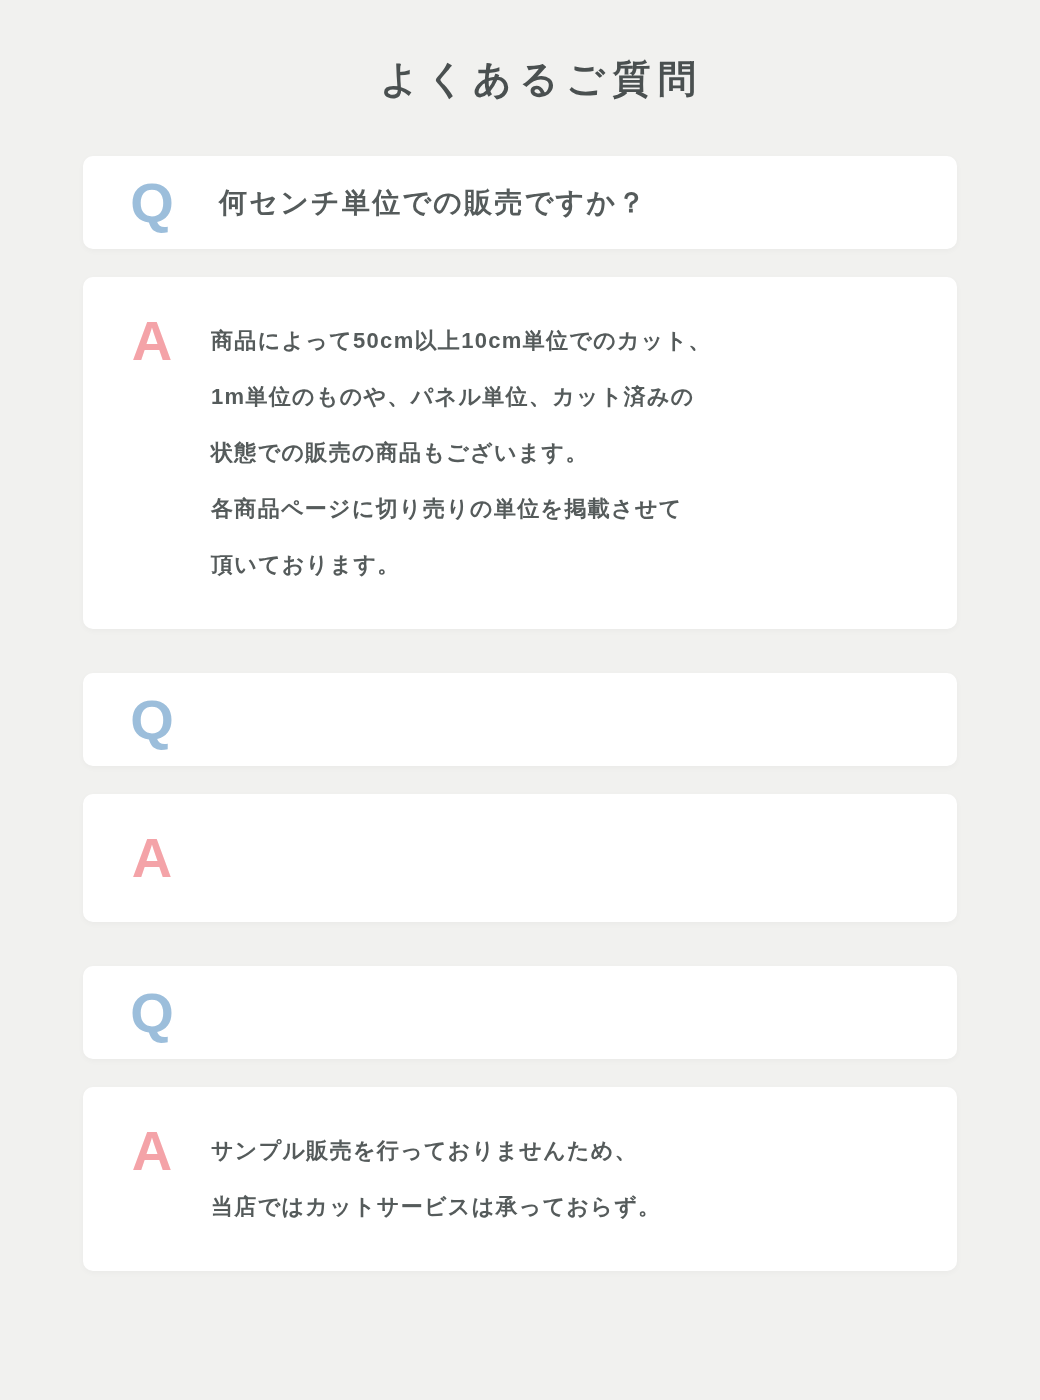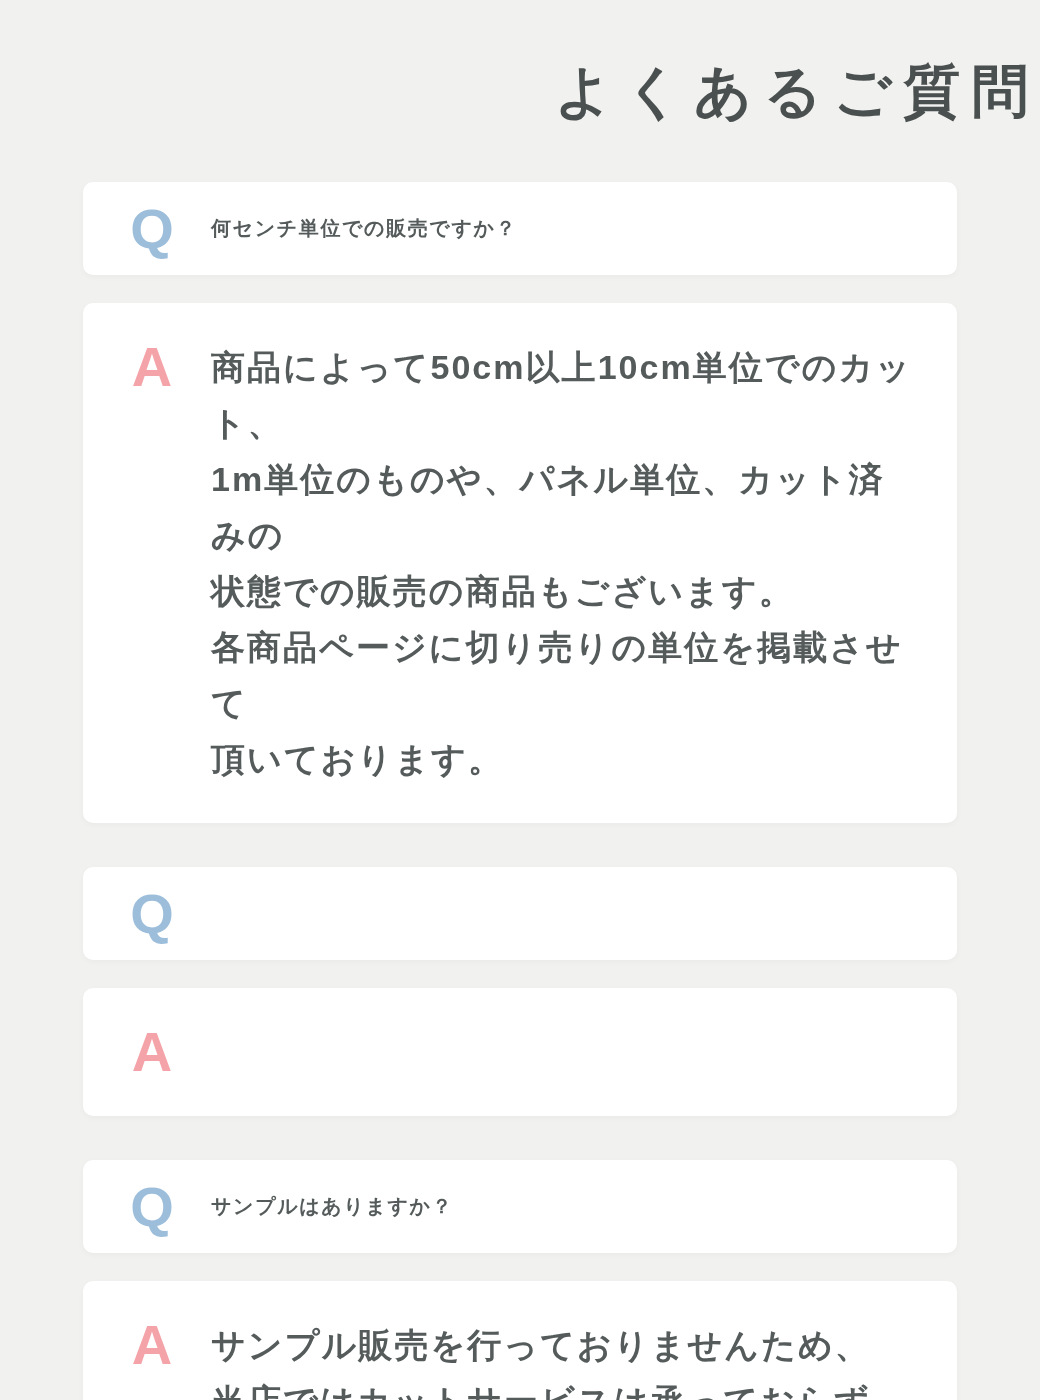--- a/index.html
+++ b/index.html
@@ -9,22 +9,22 @@
   body {
     width: 1040px;
     height: 1400px;
     background: var(--background, #f1f1ef);
     font-family: "Liberation Sans", "DejaVu Sans", sans-serif;
     overflow: hidden;
   }
   .title {
     margin: 0;
     padding-top: 54px;
-    text-align: right;
-    font-size: 57px;
+    text-align: center;
+    font-size: 38px;
     font-weight: bold;
     letter-spacing: 0.2em;
     text-indent: 0.2em;
     color: var(--title-text, #4a5050);
     padding-left: 36px;
   }
   .cards {
     width: 874px;
     margin: 51px auto 0;
   }
@@ -61,29 +61,29 @@
   }
   .q-letter {
     color: var(--q-accent, #9cbedb);
     line-height: 1;
   }
   .a-letter {
     color: var(--a-accent, #f4a3a8);
     line-height: 56px;
   }
   .q-text {
-    margin: 0;
-    font-size: 20px;
+    margin: 8px;
+    font-size: 28px;
     font-weight: bold;
     letter-spacing: 0.08em;
     color: var(--body-text, #555b5b);
   }
   .a-text {
     margin: 0;
-    font-size: 34px;
+    font-size: 22px;
     font-weight: bold;
     line-height: 56px;
     letter-spacing: 0.06em;
     color: var(--body-text, #555b5b);
     white-space: pre-line;
   }
 </style>
 </head>
 <body>
 
@@ -107,21 +107,20 @@
 
     <section class="card q-card">
       <span class="letter q-letter">Q</span>
     </section>
     <section class="card a-card">
       <span class="letter a-letter">A</span>
     </section>
 
     <section class="card q-card">
       <span class="letter q-letter">Q</span>
-      <p class="q-text">サンプルはありますか？</p>
     </section>
     <section class="card a-card">
       <span class="letter a-letter">A</span>
       <p class="a-text">サンプル販売を行っておりませんため、
 当店ではカットサービスは承っておらず。</p>
     </section>
 
   </div>
 </main>
 

